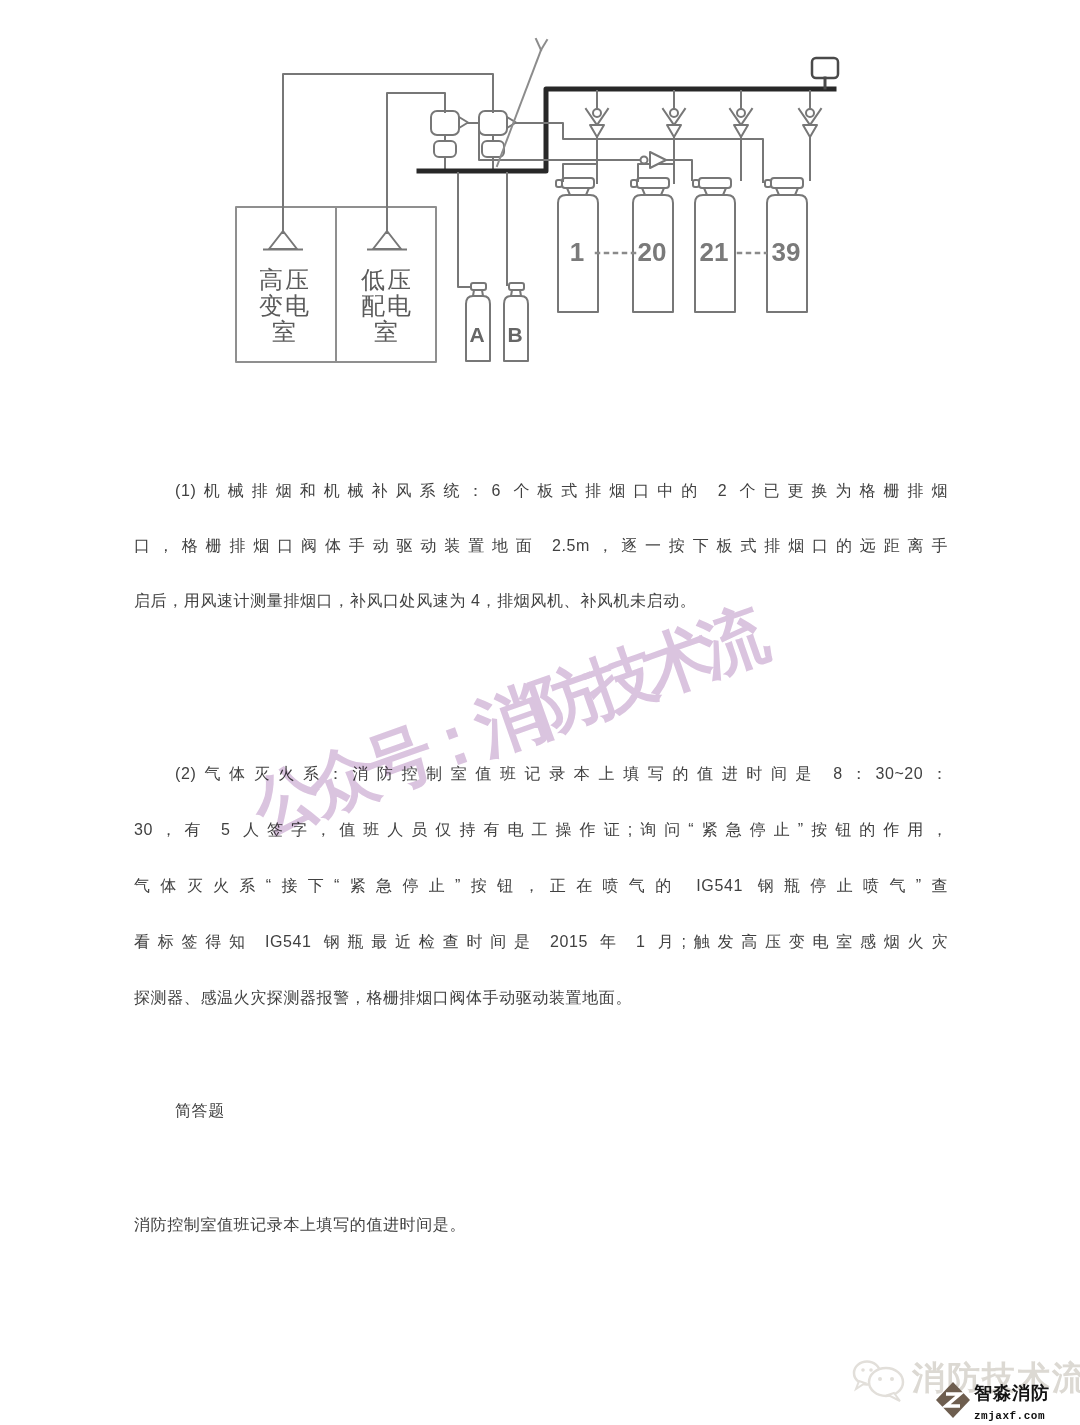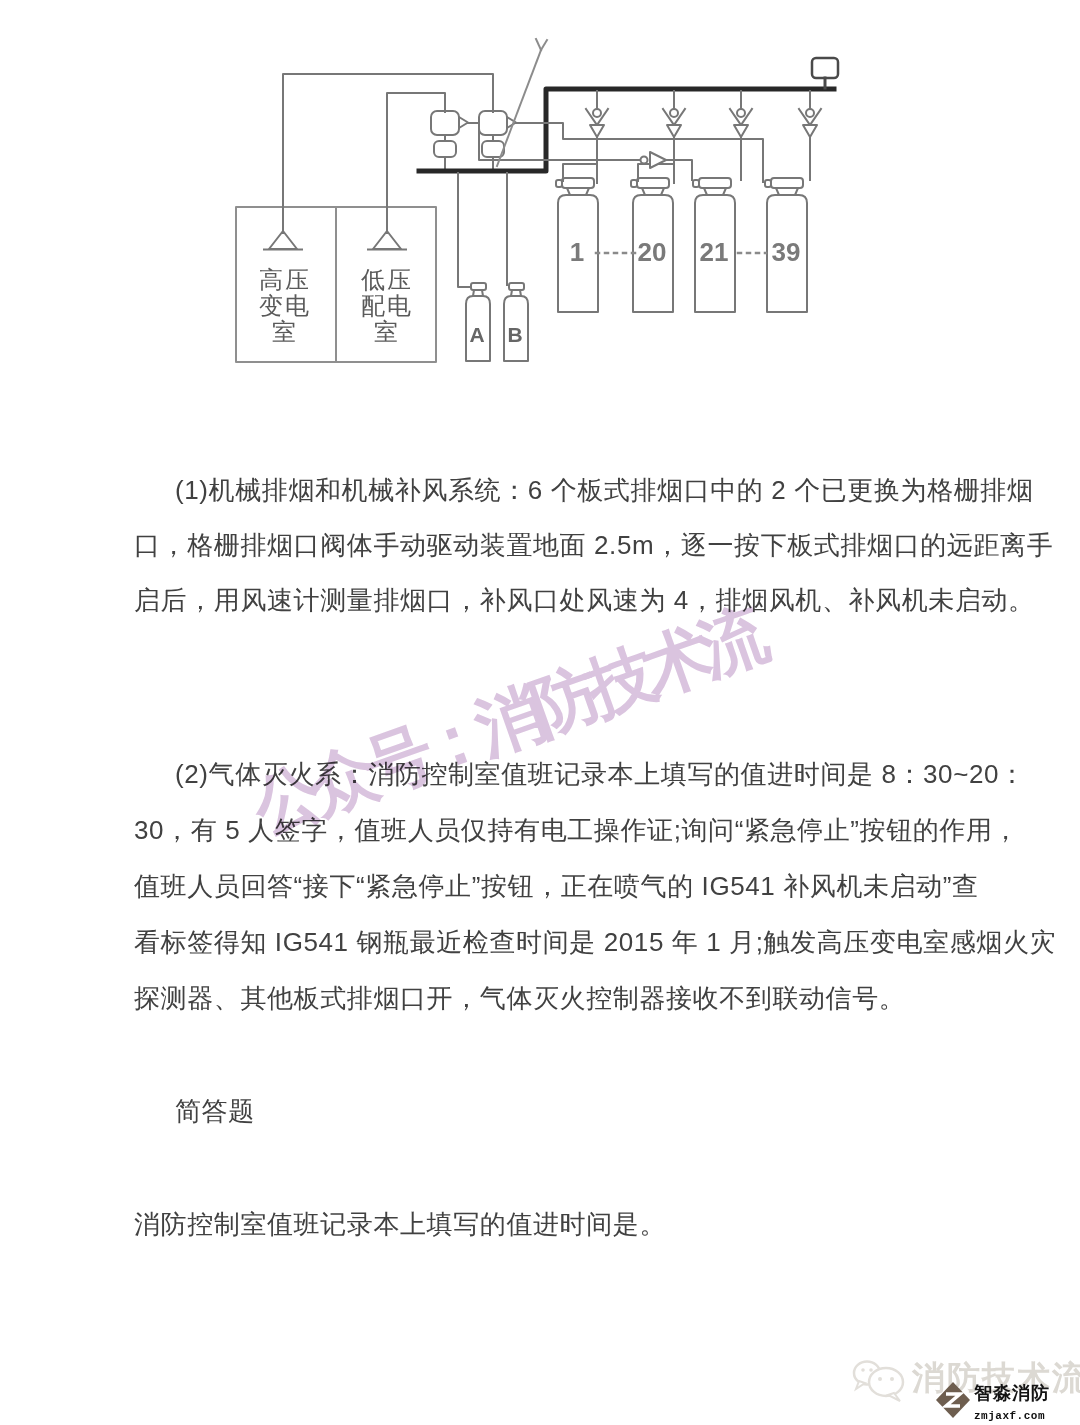--- a/index.html
+++ b/index.html
@@ -1,21 +1,21 @@
 <!DOCTYPE html>
 <html><head>
 <meta charset="utf-8">
 <style>
   html,body{margin:0;padding:0;background:#fff;}
   .page{position:relative;width:1080px;height:1425px;background:#ffffff;overflow:hidden;
         font-family:"Liberation Sans","DejaVu Sans",sans-serif;}
   svg{position:absolute;left:0;top:0;}
   svg text{font-family:"Liberation Sans","DejaVu Sans",sans-serif;}
 
-  .para{position:absolute;left:134px;width:814px;font-size:26px;color:#414141;
+  .para{position:absolute;left:134px;width:814px;font-size:16px;color:#414141;
         letter-spacing:0.6px;}
   .ln{display:block;white-space:nowrap;overflow:visible;text-align:left;}
   .fill{text-align:justify;text-align-last:justify;}
   .ind{text-indent:41px;}
   .p1{top:463px;}.p1 .ln{height:55px;line-height:55px;}
   .p2{top:746px;}.p2 .ln{height:56px;line-height:56px;}
   .hd{top:1083px;}.hd .ln{height:56px;line-height:56px;}
   .q1{top:1197px;}.q1 .ln{height:55px;line-height:55px;}
 
   .watermark{position:absolute;left:256px;top:766px;transform:rotate(-19.5deg);
@@ -190,23 +190,23 @@
 
   <div class="para p1">
     <span class="ln ind fill">(1)机械排烟和机械补风系统：6 个板式排烟口中的 2 个已更换为格栅排烟</span>
     <span class="ln fill">口，格栅排烟口阀体手动驱动装置地面 2.5m，逐一按下板式排烟口的远距离手</span>
     <span class="ln">启后，用风速计测量排烟口，补风口处风速为 4，排烟风机、补风机未启动。</span>
   </div>
 
   <div class="para p2">
     <span class="ln ind fill">(2)气体灭火系：消防控制室值班记录本上填写的值进时间是 8：30~20：</span>
     <span class="ln fill">30，有 5 人签字，值班人员仅持有电工操作证;询问“紧急停止”按钮的作用，</span>
-    <span class="ln fill">值班人员回答“接下“紧急停止”按钮，正在喷气的 IG541 补风机未启动”查</span>
+    <span class="ln fill">气体灭火系“接下“紧急停止”按钮，正在喷气的 IG541 钢瓶停止喷气”查</span>
     <span class="ln fill">看标签得知 IG541 钢瓶最近检查时间是 2015 年 1 月;触发高压变电室感烟火灾</span>
-    <span class="ln">探测器、其他板式排烟口开，气体灭火控制器接收不到联动信号。</span>
+    <span class="ln">探测器、感温火灾探测器报警，格栅排烟口阀体手动驱动装置地面。</span>
   </div>
 
   <div class="para hd">
     <span class="ln ind">简答题</span>
   </div>
 
   <div class="para q1">
     <span class="ln">消防控制室值班记录本上填写的值进时间是。</span>
   </div>
 

